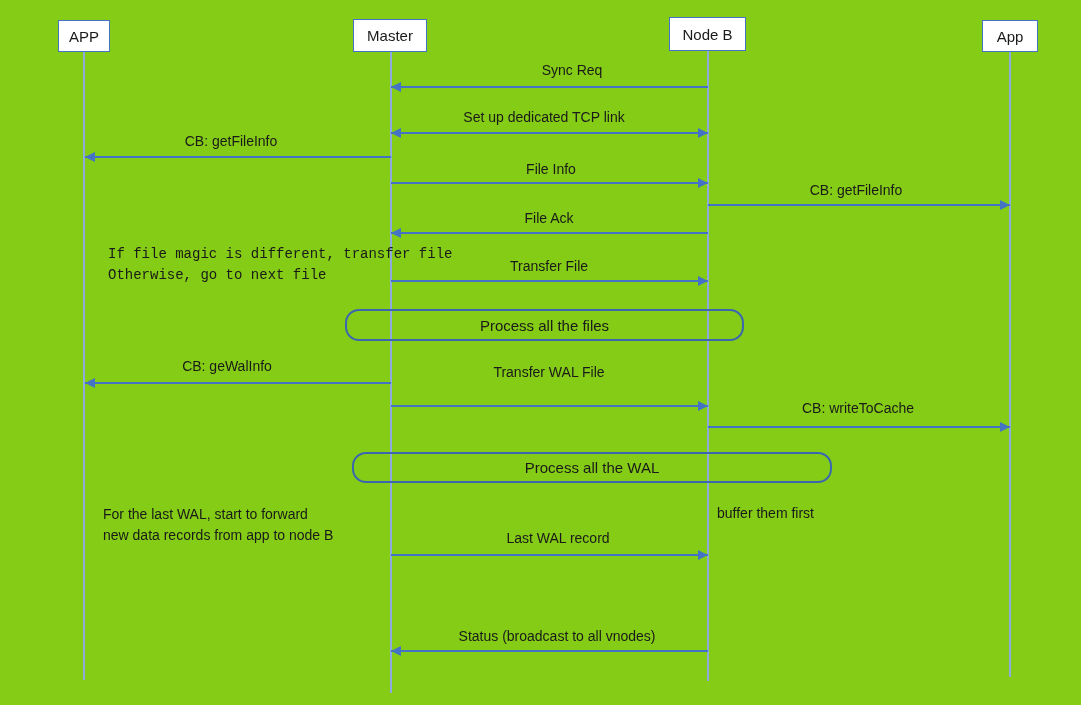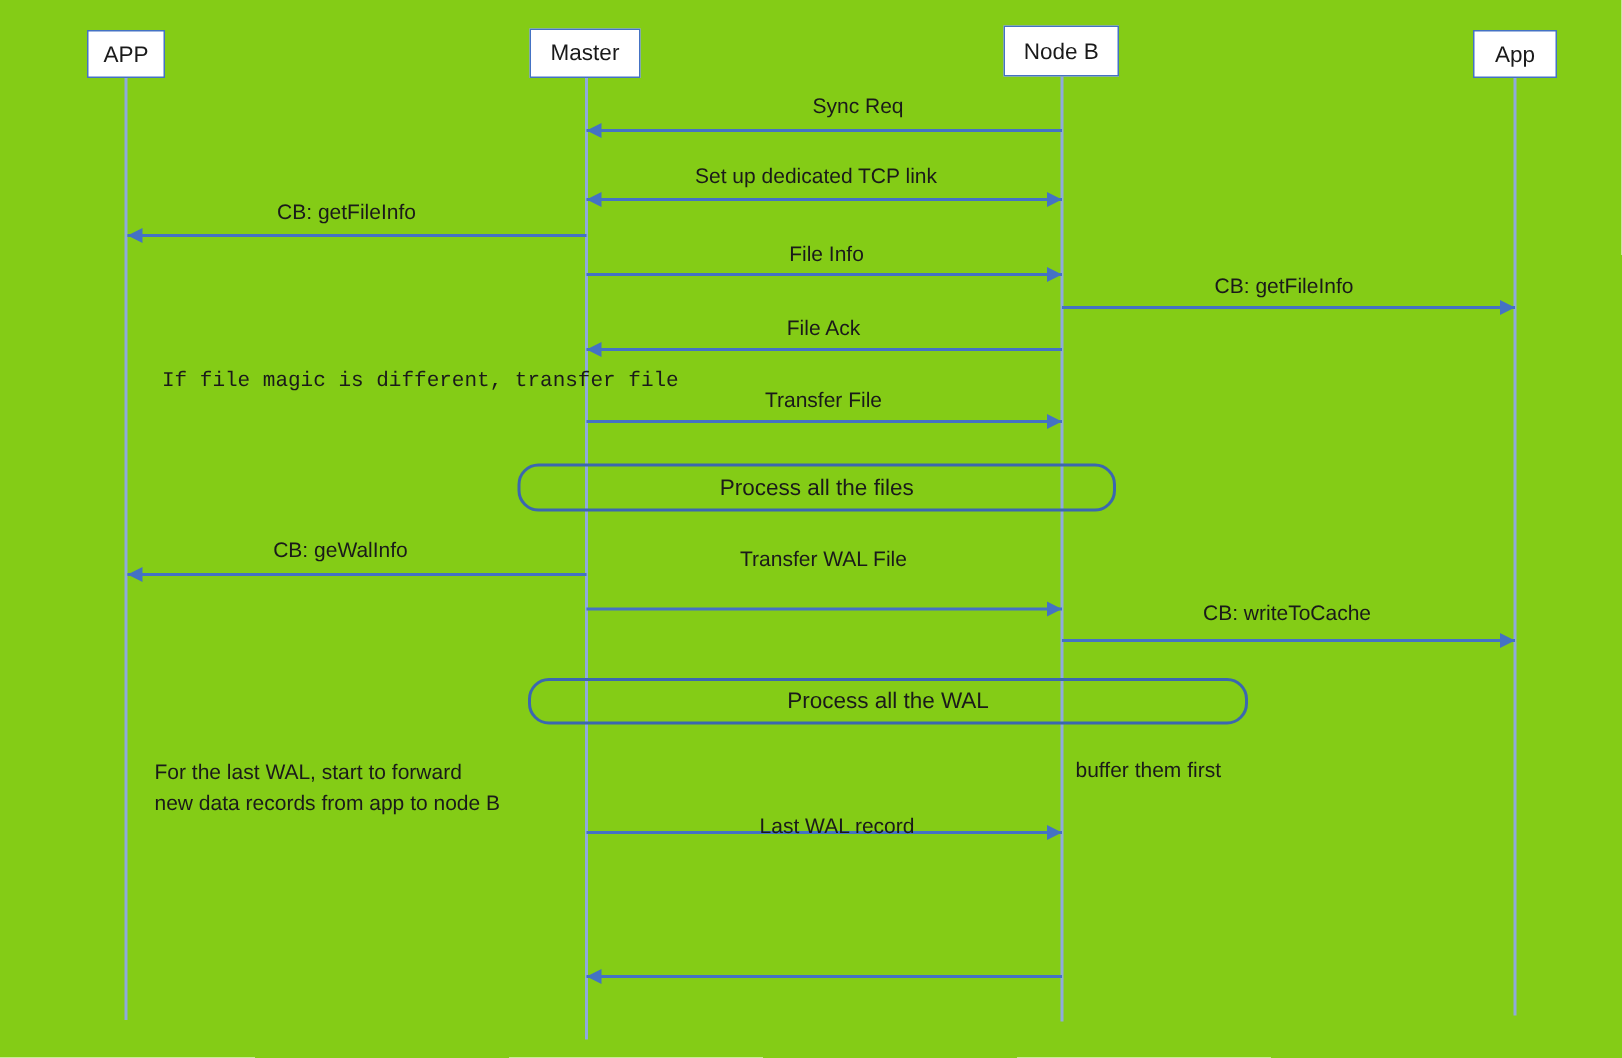--- a/index.html
+++ b/index.html
@@ -79,25 +79,27 @@
     <div class="arrow-head" style="top: 378px; left: 85px; border-right: 10px solid rgb(68, 114, 196);"></div>
     <div class="msg-label" style="left: 227px; top: 358px;">CB: geWalInfo</div>
     <div class="msg-line" style="left: 391px; top: 405.25px; width: 317px; background: rgb(68, 114, 196);"></div>
     <div class="arrow-head" style="top: 401px; left: 698px; border-left: 10px solid rgb(68, 114, 196);"></div>
     <div class="msg-label" style="left: 549px; top: 364px;">Transfer WAL File</div>
     <div class="msg-line" style="left: 708px; top: 426.25px; width: 302px; background: rgb(68, 114, 196);"></div>
     <div class="arrow-head" style="top: 422px; left: 1000px; border-left: 10px solid rgb(68, 114, 196);"></div>
     <div class="msg-label" style="left: 858px; top: 400px;">CB: writeToCache</div>
     <div class="msg-line" style="left: 391px; top: 554.25px; width: 317px; background: rgb(68, 114, 196);"></div>
     <div class="arrow-head" style="top: 550px; left: 698px; border-left: 10px solid rgb(68, 114, 196);"></div>
-    <div class="msg-label" style="left: 558px; top: 530px; margin-top: 12px;">Last WAL record</div>
+    <div class="msg-label" style="left: 558px; top: 530px;">Last WAL record</div>
     <div class="msg-line" style="left: 391px; top: 650.25px; width: 317px; background: rgb(68, 114, 196);"></div>
     <div class="arrow-head" style="top: 646px; left: 391px; border-right: 10px solid rgb(68, 114, 196);"></div>
+    <div class="msg-label" style="left: 557px; top: 628px;">Status (broadcast to all vnodes)</div>
     <div class="note" style="left: 108px; top: 244px; font-family: Liberation Mono, monospace;">
       <div>If file magic is different, transfer file</div>
+      <div>Otherwise, go to next file</div>
     </div>
     <div class="note" style="left: 103px; top: 504px;">
       <div>For the last WAL, start to forward</div>
       <div>new data records from app to node B</div>
     </div>
     <div class="note" style="left: 717px; top: 503px;">
       <div>buffer them first</div>
     </div>
   </div>
 

